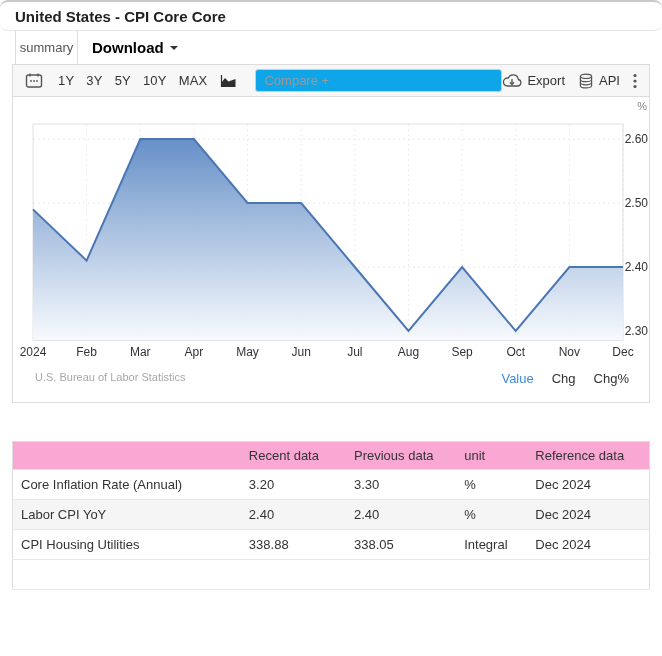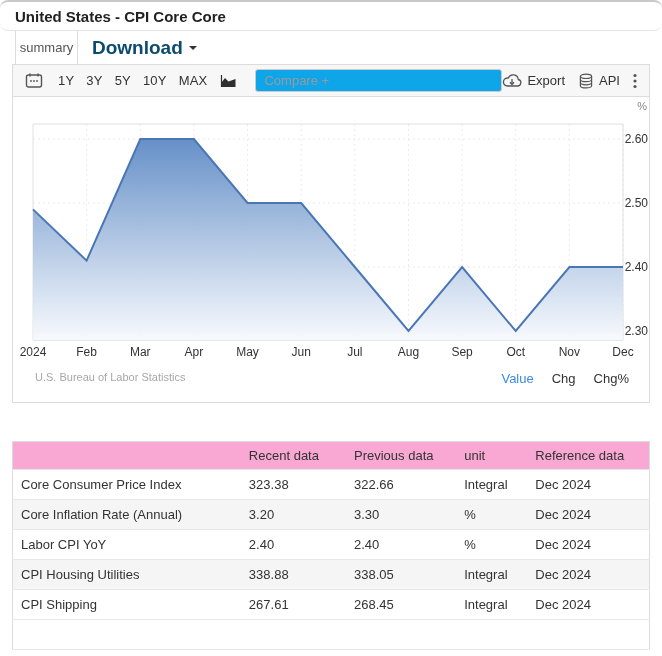--- a/index.html
+++ b/index.html
@@ -16,21 +16,21 @@
   .page-title{ font-size:15px; font-weight:bold; color:#222; }
   
   .tabs{ height:33px; display:flex; align-items:stretch; background:#fff; }
   .tab-summary{
     width:63px; margin-left:15px; border-left:1px solid #ddd; border-right:1px solid #ddd;
     display:flex; align-items:center; justify-content:center;
     font-size:13px; color:#555; cursor:pointer;
   }
   .download-btn{
     margin-left:14px; display:flex; align-items:center; gap:6px;
-    font-size:19px; font-weight:bold; color:#0c4a6e; cursor:pointer;
+    font-size:15px; font-weight:bold; color:#000000; cursor:pointer;
   }
   .caret-down{ width:0; height:0; border-left:4px solid transparent; border-right:4px solid transparent; border-top:4px solid #333; margin-top:1px; }
   
   .chart-card{ margin:0 12px; border:1px solid #dcdcdc; background:#fff; }
   .toolbar{
     height:32px; background:#f7f7f7; border-bottom:1px solid #dcdcdc;
     display:flex; align-items:center; padding:0 12px;
   }
   .tb-icon{ display:flex; align-items:center; margin-right:9px; cursor:pointer; }
   .range-btn{ font-size:13px; color:#333; margin:0 6px; cursor:pointer; letter-spacing:.2px; }
@@ -213,51 +213,37 @@
       <tr>
         <th></th>
         <th>Recent data</th>
         <th>Previous data</th>
         <th>unit</th>
         <th>Reference data</th>
       </tr>
     </thead>
   <tbody>
       <tr>
-        <td>Core Consumer Price Index</td>
-        <td>323.38</td>
-        <td>322.66</td>
-        <td>Integral</td>
-        <td>Dec 2024</td>
-      </tr>
-      <tr>
         <td>Core Inflation Rate (Annual)</td>
         <td>3.20</td>
         <td>3.30</td>
         <td>%</td>
         <td>Dec 2024</td>
       </tr>
       <tr>
         <td>Labor CPI YoY</td>
         <td>2.40</td>
         <td>2.40</td>
         <td>%</td>
         <td>Dec 2024</td>
       </tr>
       <tr>
         <td>CPI Housing Utilities</td>
         <td>338.88</td>
         <td>338.05</td>
         <td>Integral</td>
         <td>Dec 2024</td>
       </tr>
-      <tr>
-        <td>CPI Shipping</td>
-        <td>267.61</td>
-        <td>268.45</td>
-        <td>Integral</td>
-        <td>Dec 2024</td>
-      </tr>
       <tr class="partial">
         <td colspan="5"></td>
       </tr>
     </tbody>
 </table>
 
 </body></html>

